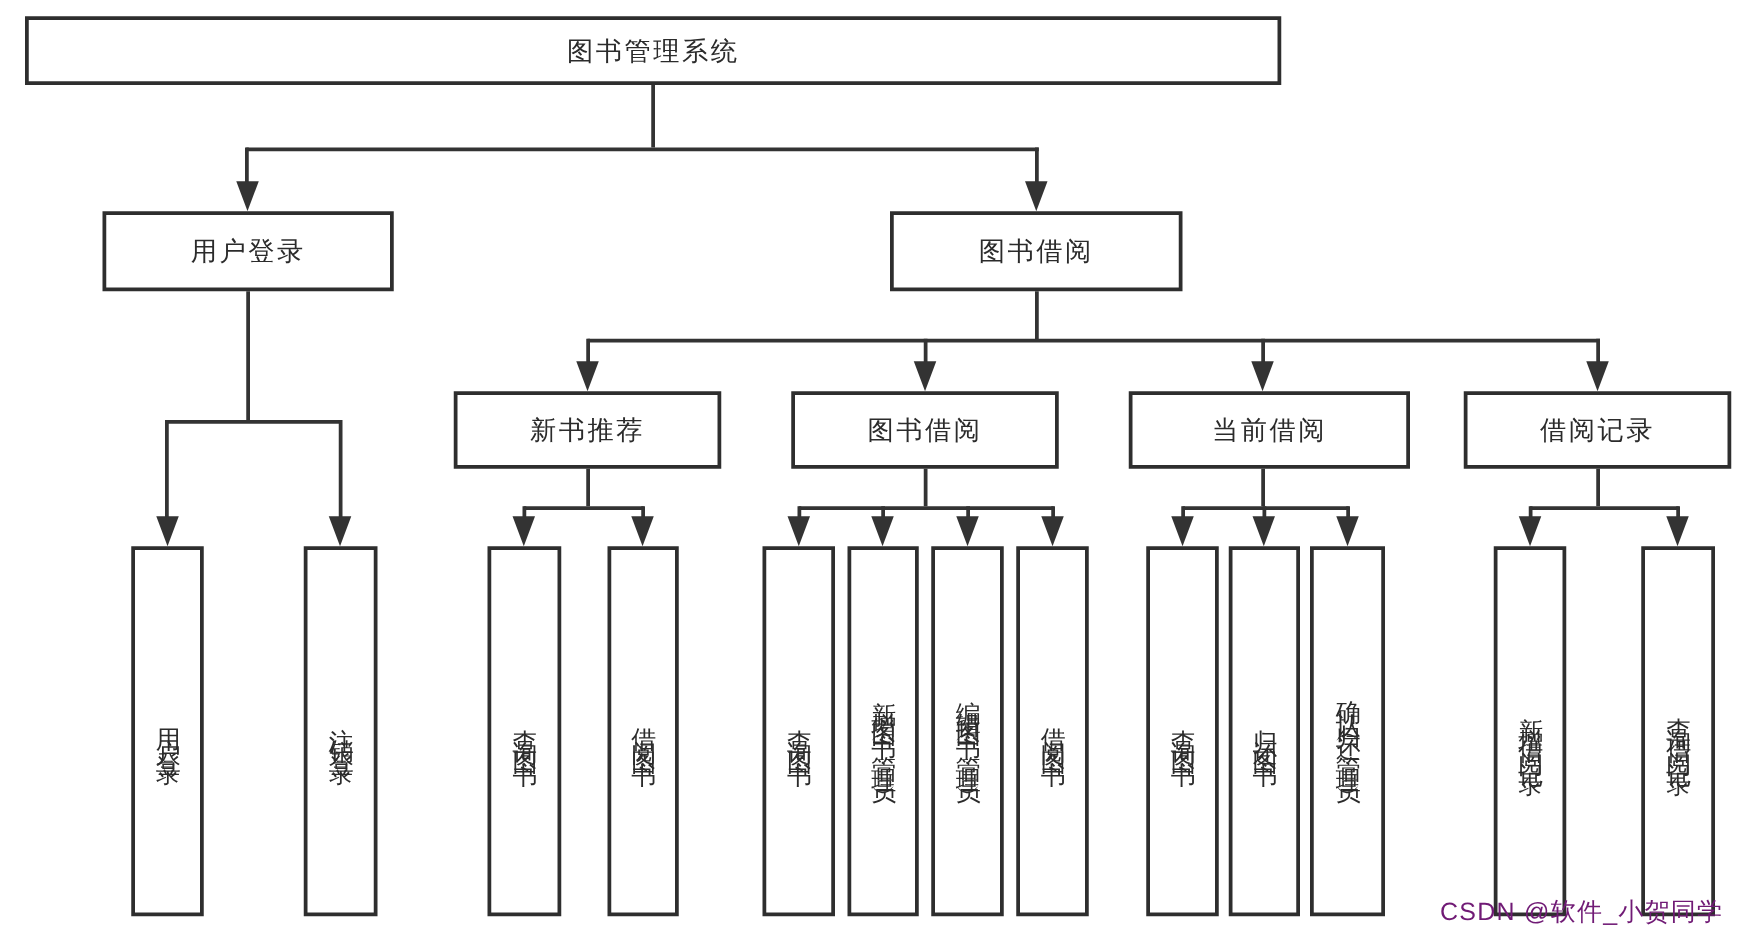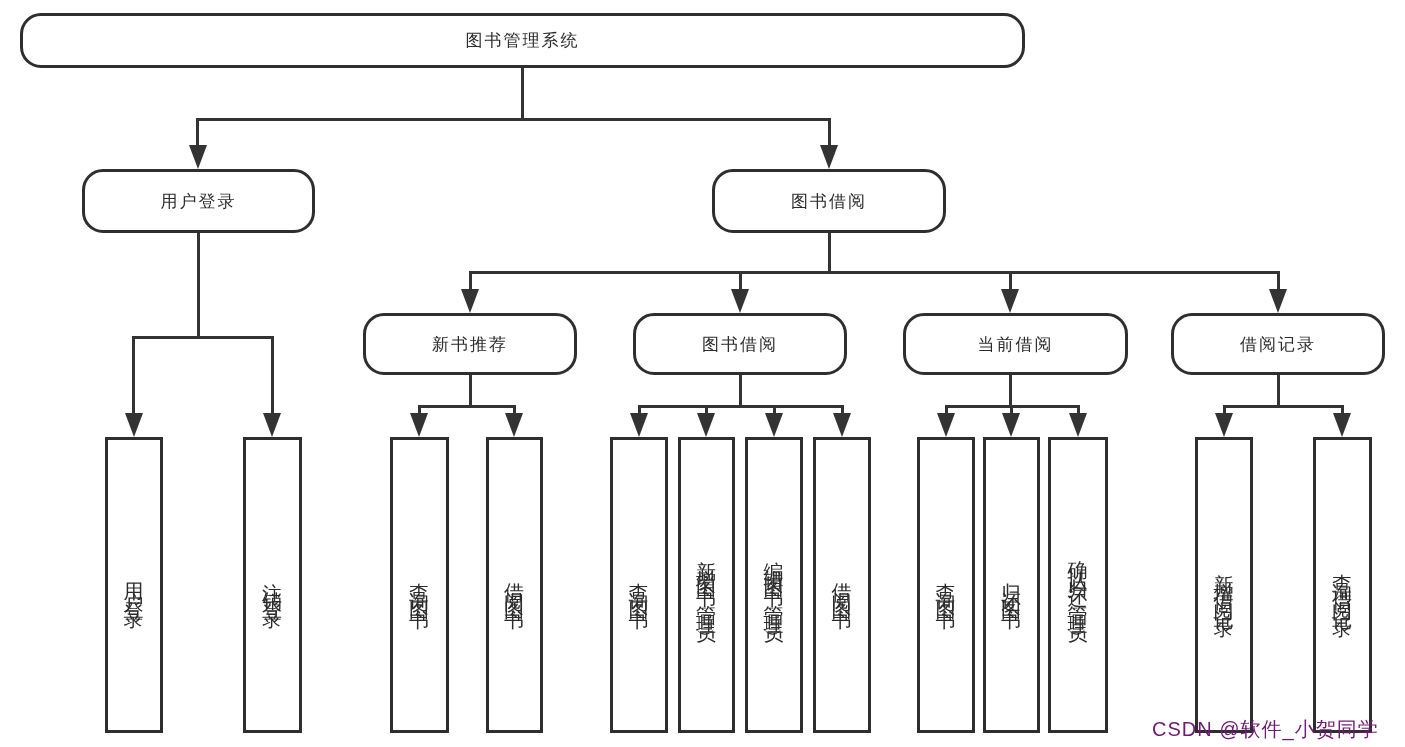--- a/index.html
+++ b/index.html
@@ -6,21 +6,21 @@
   .canvas {
     position:relative; width:1405px; height:747px; background:#ffffff;
     font-family:"Liberation Sans", sans-serif; overflow:hidden;
   }
   .box {
     position:absolute; box-sizing:border-box;
     border:3px solid #2e2e2e; background:#ffffff;
     display:flex; align-items:center; justify-content:center;
     color:#2b2b2b;
   }
-  .hbox { font-size:17px; letter-spacing:2px;border-radius:21px; }
+  .hbox { font-size:21px; letter-spacing:2px; }
   .leaf { font-size:20px; }
   .leaf .vtext {
     writing-mode:vertical-rl; text-orientation:mixed;
     letter-spacing:9px; line-height:1.1;
   }
   .hline { position:absolute; height:3px; background:#333333; }
   .vline { position:absolute; width:3px; background:#333333; }
   .arrow {
     position:absolute; width:0; height:0;
     border-left:9px solid transparent; border-right:9px solid transparent;

